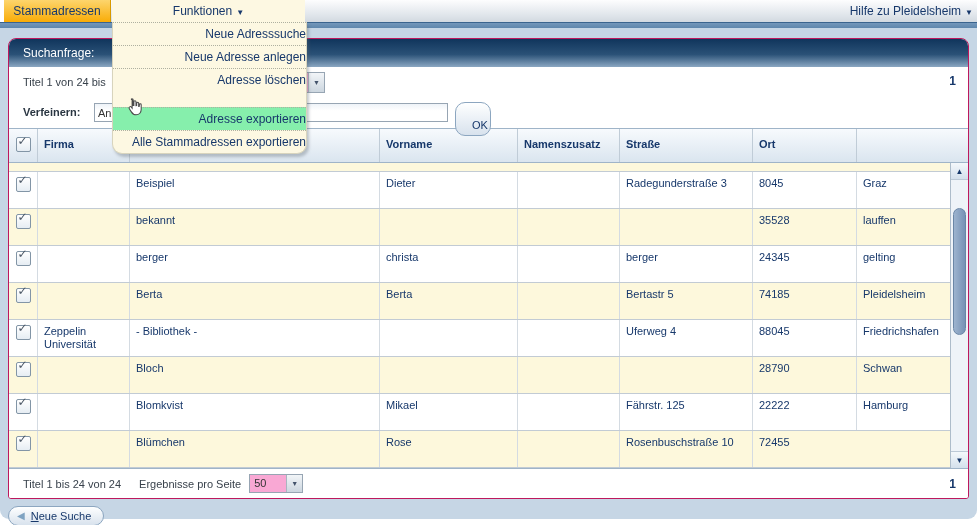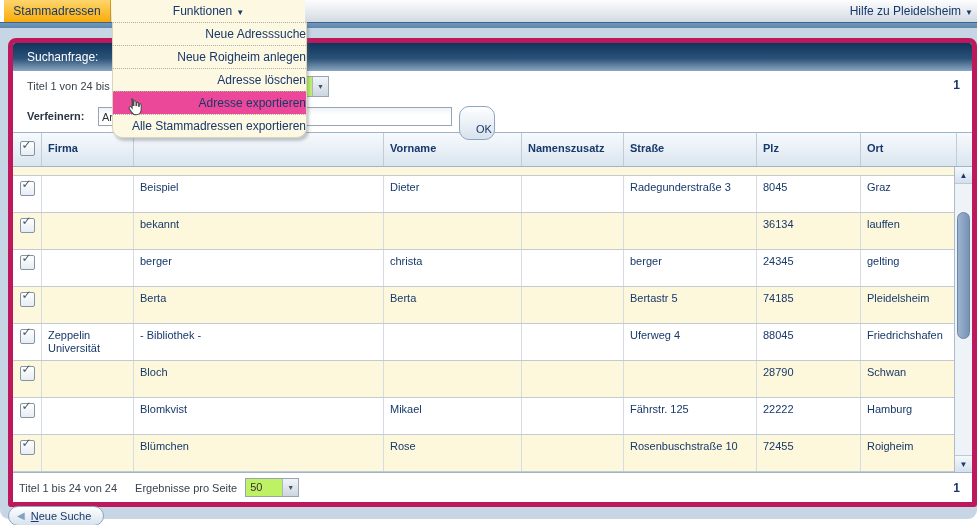--- a/index.html
+++ b/index.html
@@ -19,44 +19,44 @@
   .help .arr{font-size:8px;margin-left:4px;}
   .bluestrip{position:absolute;left:0;top:22px;width:100%;height:6px;
     background:linear-gradient(#7397ba,#5a83aa);border-top:1px solid #3a648e;}
 
   
   .dropdown{position:absolute;left:112px;top:22px;width:193px;z-index:20;
     background:#fdf8e2;border:1px solid #d8d4bd;border-top:none;border-radius:0 0 10px 10px;
     box-shadow:2px 3px 3px rgba(90,100,110,.35);overflow:hidden;}
   .mi{height:22px;line-height:22px;padding-left:10px;font-size:12px;color:#17386b;
     border-top:1px dotted #aeb0a0;cursor:pointer;position:relative;text-align:right;}
-  .mi.hl{background:#ec4899;}
+  .mi.hl{background:#86efac;margin-top:16px;}
   .cursor-hand{position:absolute;left:126px;top:97px;z-index:22;}
 
   
   .wrapper{position:absolute;left:0;top:28px;width:100%;height:491px;background:#c6d6e5;border-radius:0 0 9px 9px;}
 
   
   .panel{position:absolute;left:8px;top:10px;width:959px;height:459px;background:#fff;
-    border:5px solid #be185d;border-radius:8px 8px 3px 3px;overflow:hidden;}
+    border:1px solid #be185d;border-radius:8px 8px 3px 3px;overflow:hidden;}
   .ptitle{height:28px;line-height:28px;padding-left:14px;color:#fff;font-size:12px;
     background:linear-gradient(#10355c,#2a5177 55%,#8ba7c2);}
   .row1{position:relative;height:31px;font-size:11px;color:#39424c;}
   .row1 .txt{position:absolute;left:14px;top:9px;}
   .pagenum{position:absolute;right:12px;top:7px;font-weight:bold;color:#17386b;font-size:12px;}
   .row2{position:relative;height:30px;}
   .lbl{position:absolute;left:14px;top:8px;font-weight:bold;font-size:11px;color:#2a3642;}
   .refine{position:absolute;left:85px;top:5px;width:346px;height:15px;border:1px solid #97a5b3;
     font-size:11px;color:#333;padding:1px 3px;background:linear-gradient(#eef3f8,#fff 40%);outline:none;}
   .okbtn{position:absolute;left:446px;top:4px;width:36px;height:20px;border-radius:10px;
     border:1px solid #8ca6c0;background:linear-gradient(#feffff,#d8e2ed);
     font-size:11px;color:#17386b;font-family:inherit;cursor:pointer;padding:16px;}
 
   
-  .fsel{position:absolute;height:19px;border:1px solid #97a5b3;background:#bef264;display:flex;cursor:pointer;}
+  .fsel{position:absolute;height:19px;border:1px solid #97a5b3;background:#f9a8d4;display:flex;cursor:pointer;}
   .fsel .val{flex:1;font-size:11px;color:#333;line-height:17px;padding-left:4px;overflow:hidden;}
   .fsel .btn{width:15px;background:linear-gradient(#f2f5f8,#ccd6df);border-left:1px solid #a9b5c0;
     display:flex;align-items:center;justify-content:center;font-size:7px;color:#43536b;}
   .sel-top{left:161px;top:5px;width:153px;z-index:1;}
   .sel-foot{position:relative;width:52px;height:17px;display:inline-flex;margin-left:8px;}
 
   
   .thead{display:grid;grid-template-columns:28px 92px 250px 138px 102px 133px 104px 1fr 16px;
     height:33px;background:linear-gradient(#f7fafd,#dae5ef);
     border-top:1px solid #9fb4c8;border-bottom:1px solid #9fb4c8;
@@ -79,21 +79,21 @@
   .sbar{position:absolute;right:0;top:0;bottom:0;width:17px;background:#eef3f8;border-left:1px solid #adbcca;}
   .sbtn{position:absolute;left:0;width:100%;height:16px;background:linear-gradient(#f4f8fb,#d4e0ec);
     display:flex;align-items:center;justify-content:center;font-size:8px;color:#17386b;cursor:pointer;}
   .sbtn.up{top:0;border-bottom:1px solid #bcc9d6;}
   .sbtn.down{bottom:0;border-top:1px solid #bcc9d6;}
   .sthumb{position:absolute;left:2px;right:2px;top:45px;height:125px;border-radius:7px;
     border:1px solid #6a86a6;background:linear-gradient(90deg,#9db4cf,#7792b5);cursor:grab;}
 
   
   .tfoot{position:relative;height:29px;border-top:1px solid #9fb4c8;background:#fff;
-    display:flex;align-items:center;padding-left:6px;font-size:11px;color:#39424c;}
+    display:flex;align-items:center;padding-left:14px;font-size:11px;color:#39424c;}
   .tfoot .gap{width:18px;}
   .pagenum2{position:absolute;right:12px;font-weight:bold;color:#17386b;font-size:12px;}
 
   
   .btnbar{position:absolute;left:8px;top:477px;}
   .newsearch{display:inline-flex;align-items:center;gap:6px;height:20px;padding:0 12px 0 8px;
     border-radius:10px;border:1px solid #8ca6c0;background:linear-gradient(#feffff,#d8e2ed);
     font-size:11px;color:#17386b;font-family:inherit;cursor:pointer;}
   .newsearch .tri{color:#7fa3c2;font-size:10px;line-height:10px;}
 </style>
@@ -132,21 +132,20 @@
         <button class="okbtn">OK</button>
       </div>
 
       <div class="thead">
         <div class="th first"><span class="cb"><span class="tick">✓</span></span></div>
         <div class="th">Firma</div>
         <div class="th"></div>
         <div class="th">Vorname</div>
         <div class="th">Namenszusatz</div>
         <div class="th">Straße</div>
-        <div class="th">Plz</div>
         <div class="th">Ort</div>
         <div class="th"></div>
       </div>
 
       <div class="tbody">
         <div class="partial"></div>
 
         <div class="trow">
           <div class="td cbc"><span class="cb"><span class="tick">✓</span></span></div>
           <div class="td"></div>
@@ -158,21 +157,21 @@
           <div class="td">Graz</div>
         </div>
 
         <div class="trow alt">
           <div class="td cbc"><span class="cb"><span class="tick">✓</span></span></div>
           <div class="td"></div>
           <div class="td">bekannt</div>
           <div class="td"></div>
           <div class="td"></div>
           <div class="td"></div>
-          <div class="td">36134</div>
+          <div class="td">35528</div>
           <div class="td">lauffen</div>
         </div>
 
         <div class="trow">
           <div class="td cbc"><span class="cb"><span class="tick">✓</span></span></div>
           <div class="td"></div>
           <div class="td">berger</div>
           <div class="td">christa</div>
           <div class="td"></div>
           <div class="td">berger</div>
@@ -225,21 +224,20 @@
         </div>
 
         <div class="trow alt">
           <div class="td cbc"><span class="cb"><span class="tick">✓</span></span></div>
           <div class="td"></div>
           <div class="td">Blümchen</div>
           <div class="td">Rose</div>
           <div class="td"></div>
           <div class="td">Rosenbuschstraße 10</div>
           <div class="td">72455</div>
-          <div class="td">Roigheim</div>
         </div>
 
         <div class="sbar">
           <div class="sbtn up">
               <span>▲</span>
             </div>
           <div class="sthumb"></div>
           <div class="sbtn down">
               <span>▼</span>
             </div>
@@ -261,21 +259,21 @@
     <div class="btnbar">
       <button class="newsearch">
         <span class="tri">◀</span>
         <span><u>N</u><span>eue Suche</span></span>
       </button>
     </div>
   </div>
 
   <div class="dropdown">
     <div class="mi">Neue Adresssuche</div>
-    <div class="mi">Neue Roigheim anlegen</div>
+    <div class="mi">Neue Adresse anlegen</div>
     <div class="mi">Adresse löschen</div>
     <div class="mi hl">Adresse exportieren</div>
     <div class="mi">Alle Stammadressen exportieren</div>
   </div>
   <div class="cursor-hand">
     <svg width="16" height="19" viewBox="0 0 24 28">
       <path fill="#FFFFFF" stroke="#4A4A4A" stroke-width="1.6" d="M9 2.5c1 0 1.8.8 1.8 1.8v8.2l1-.1V7c0-.9.7-1.6 1.6-1.6.9 0 1.6.7 1.6 1.6v5.8l1-.1V9.2c0-.8.7-1.5 1.5-1.5s1.5.7 1.5 1.5v4.6l1-.1v-2.3c0-.8.6-1.4 1.4-1.4.8 0 1.4.6 1.4 1.4v6.9c0 4.6-3 8.2-7.6 8.2-3.7 0-5.4-1.5-7.2-4.4l-3-4.8c-.7-1-.4-2.2.5-2.8.8-.6 1.9-.4 2.6.4l1.1 1.5V4.3C7.2 3.3 8 2.5 9 2.5z"></path>
     </svg>
   </div>
 

